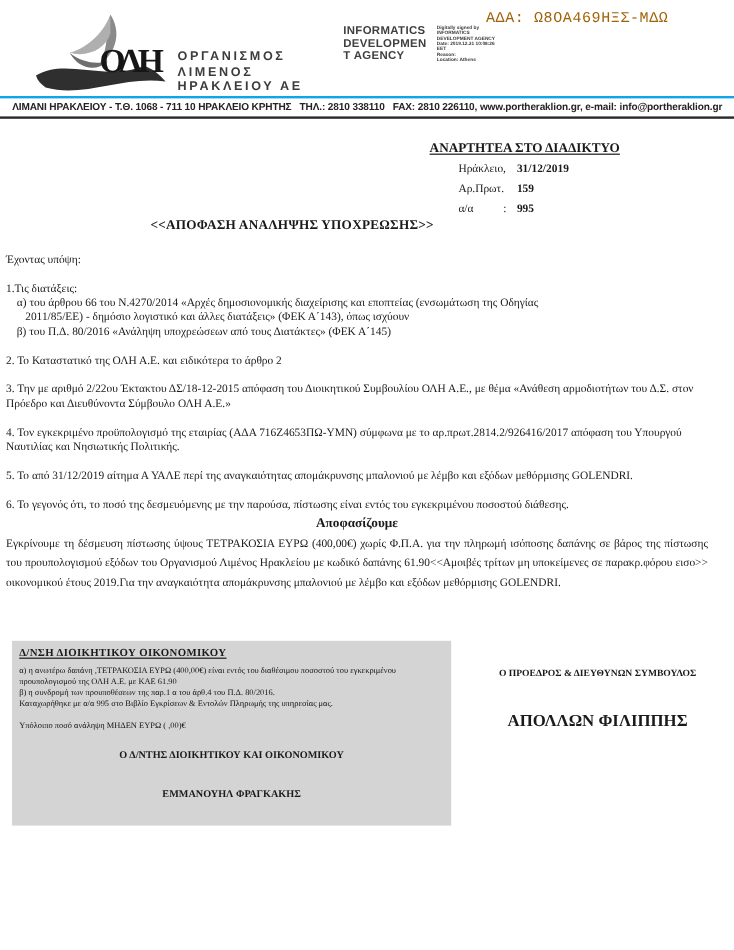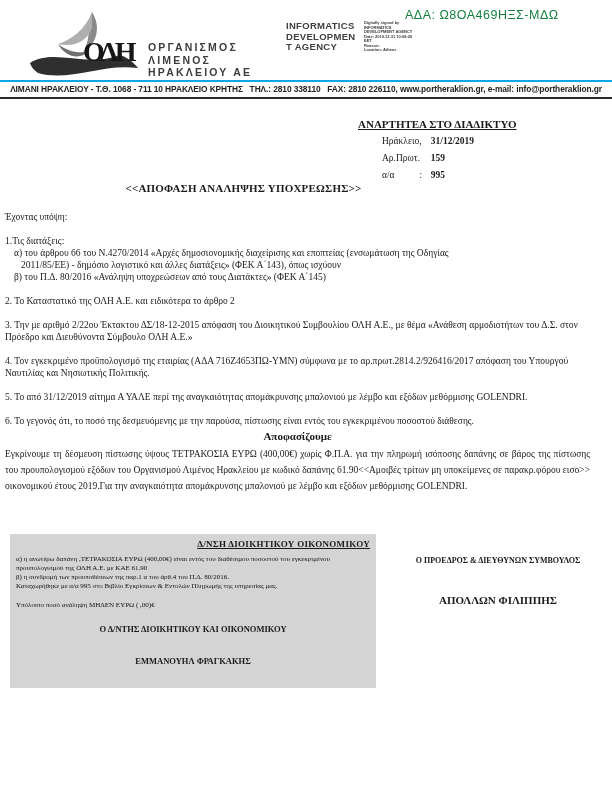--- a/index.html
+++ b/index.html
@@ -1,22 +1,22 @@
 <!DOCTYPE html>
 <html><head>
 <meta charset="utf-8">
 <style>
   html,body{margin:0;padding:0;background:#ffffff;}
   body{width:612px;height:792px;position:relative;overflow:hidden;
        font-family:"Liberation Serif",serif;color:#1a1a1a;}
   .page{position:absolute;inset:0;width:612px;height:792px;background:#fff;}
 
   
-  .ada{position:absolute;top:8px;left:405px;font-family:Liberation Sans, sans-serif;
-       font-size:12.5px;letter-spacing:.5px;color:#15803d;}
+  .ada{position:absolute;top:8px;left:405px;font-family:Liberation Mono, monospace;
+       font-size:12.5px;letter-spacing:.5px;color:#a16207;}
   .logo-wrap{position:absolute;top:10px;left:28px;width:250px;height:72px;}
   .logo-svg{position:absolute;left:0;top:0;}
   .logo-oli{position:absolute;left:55px;top:26px;font-size:28px;font-weight:bold;
             letter-spacing:-4px;color:#161616;font-family:"Liberation Serif",serif;}
   .logo-org{position:absolute;left:120px;top:31px;font-family:"Liberation Sans",sans-serif;
             font-size:10.5px;font-weight:bold;letter-spacing:2.2px;color:#3c3c3c;
             line-height:12.5px;white-space:nowrap;}
   .stamp{position:absolute;top:21px;left:286px;width:180px;display:flex;gap:8px;}
   .stamp-agency{font-family:"Liberation Sans",sans-serif;font-size:9.5px;font-weight:bold;
                 color:#3f3f3f;line-height:10.5px;letter-spacing:.3px;}
@@ -47,31 +47,31 @@
   .para{margin:0 0 12px 0;}
   .tight{margin:0;}
   .ind1{margin-left:9px;}
   .ind2{margin-left:16px;}
   .decision{margin:3px 0 4px 0;text-align:center;font-weight:bold;font-size:11px;}
   .approval{text-align:justify;line-height:16px;margin:0;}
 
   
   .finbox{position:absolute;left:10px;top:534px;width:366px;height:154px;
           background:#d4d4d4;box-sizing:border-box;padding:5px 6px 0 6px;}
-  .finbox-title{text-align:right;font-weight:bold;font-size:9px;
+  .finbox-title{text-align:left;font-weight:bold;font-size:9px;
                 text-decoration:underline;letter-spacing:.3px;}
   .fin-lines{margin-top:6px;font-size:7px;line-height:9px;color:#111;}
   .fin-remainder{margin-top:10px;font-size:7px;color:#111;}
   .fin-sig-title{margin-top:15px;text-align:center;font-weight:bold;font-size:8.5px;}
   .fin-sig-name{margin-top:22px;text-align:center;font-weight:bold;font-size:8.5px;}
 
   
   .right-sig{position:absolute;left:396px;top:556px;width:204px;text-align:center;
              font-weight:bold;font-size:8px;}
-  .right-sig-name{margin-top:29px;font-size:11px;}
+  .right-sig-name{margin-top:29px;font-size:14px;}
 </style>
 </head>
 <body>
 
 <div class="page">
 
   <div class="ada">ΑΔΑ: Ω8ΟΑ469ΗΞΣ-ΜΔΩ</div>
 
   <div class="logo-wrap">
     <svg class="logo-svg" width="145" height="75" viewBox="0 0 145 75" aria-hidden="true">

